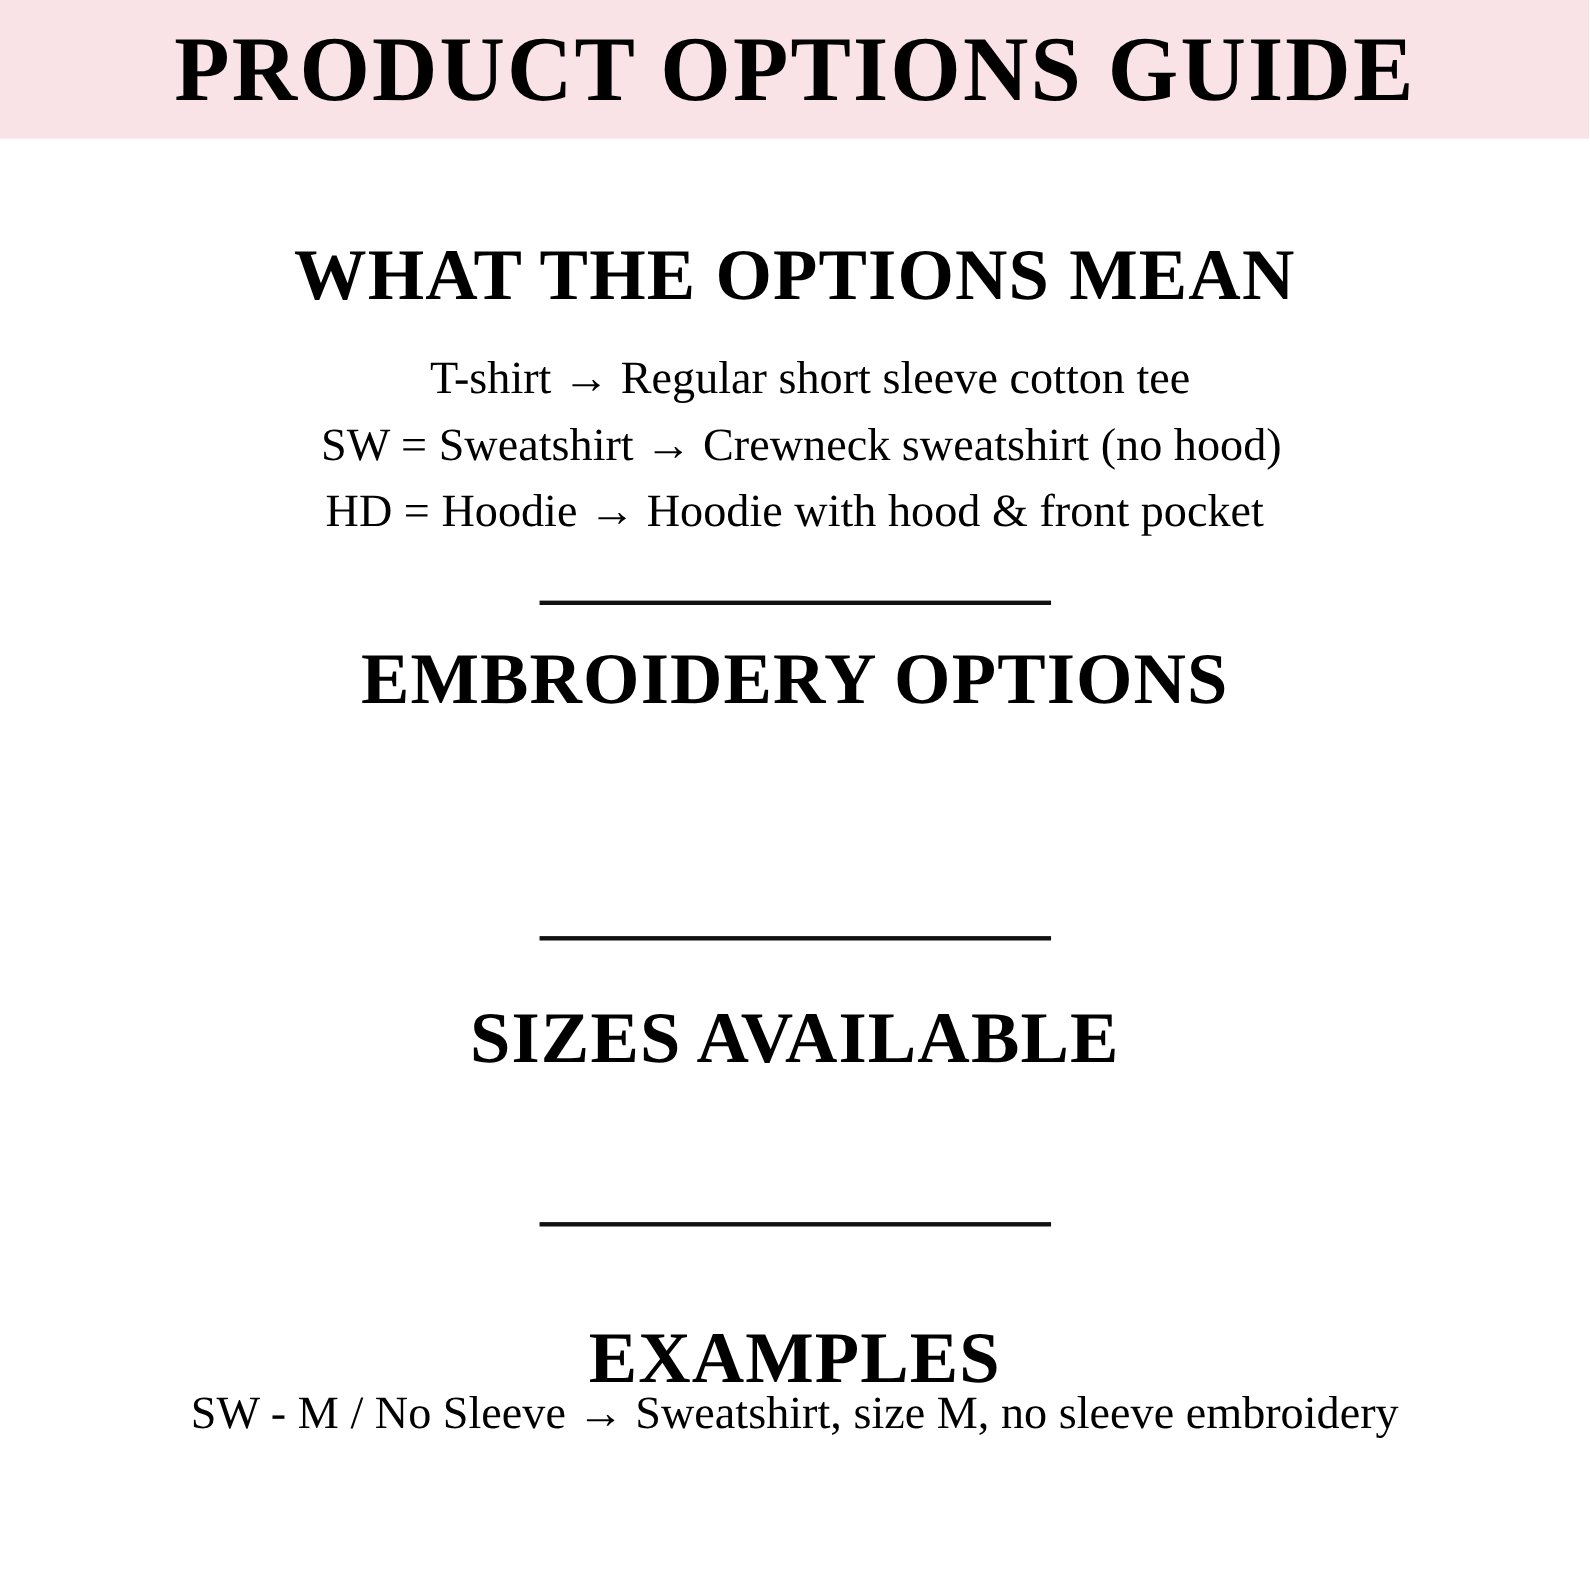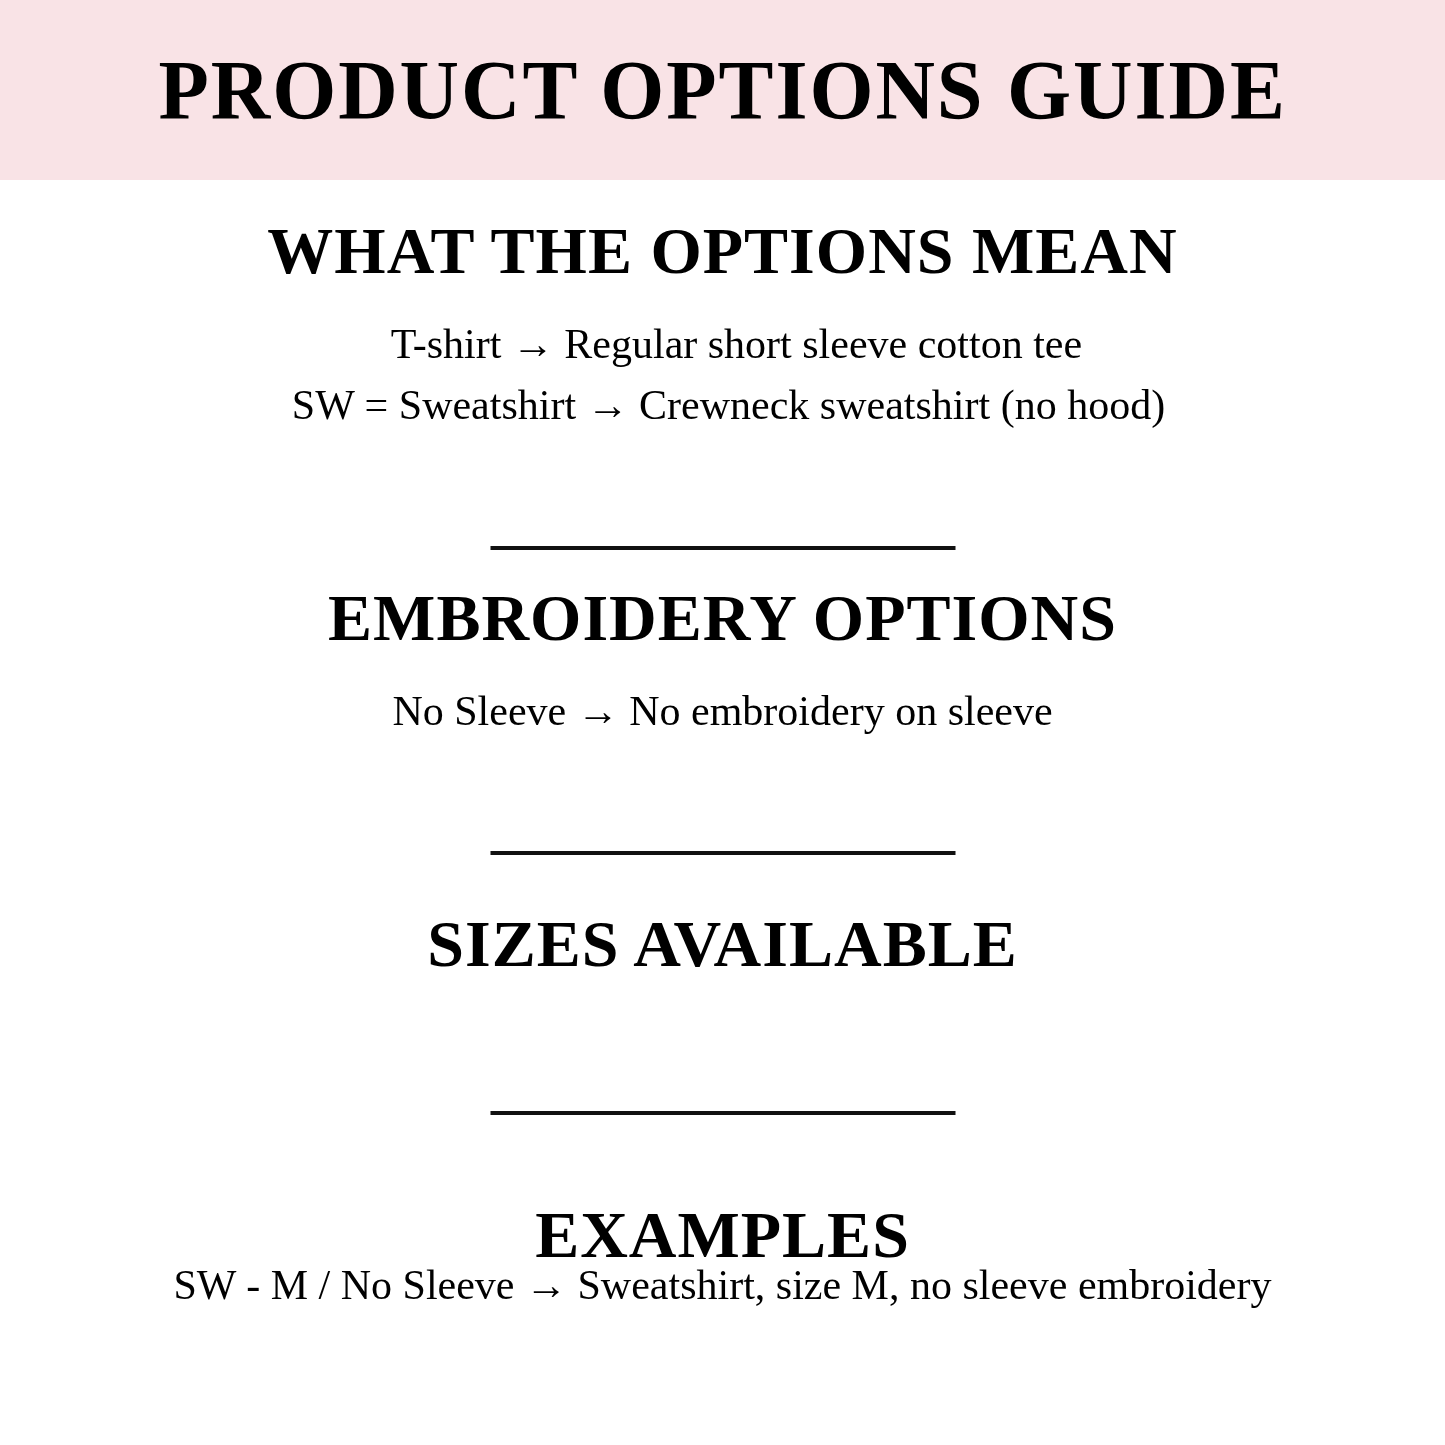--- a/index.html
+++ b/index.html
@@ -12,21 +12,21 @@
     width: 1445px;
     height: 1445px;
     background: #ffffff;
     font-family: "Liberation Serif", "DejaVu Serif", serif;
     color: #000000;
     overflow: hidden;
   }
   .band {
     position: absolute;
     top: 0; left: 0; right: 0;
-    height: 180px;
+    height: 126px;
     background: #f9e3e6;
     display: flex;
     align-items: center;
     justify-content: center;
   }
   .title {
     font-size: 84px;
     font-weight: 700;
     letter-spacing: 2px;
     white-space: nowrap;
@@ -78,25 +78,25 @@
 
 <div class="page">
 
   <div class="band">
     <div class="title">PRODUCT OPTIONS GUIDE</div>
   </div>
 
   <div class="abs heading h1">WHAT THE OPTIONS MEAN</div>
   <div class="abs line l11">T-shirt → Regular short sleeve cotton tee</div>
   <div class="abs line l12">SW = Sweatshirt → Crewneck sweatshirt (no hood)</div>
+  <div class="abs line l13">HD = Hoodie → Hoodie with hood &amp; front pocket</div>
 
   <div class="divider d1"></div>
 
   <div class="abs heading h2">EMBROIDERY OPTIONS</div>
-  <div class="abs line l21">No Sleeve → No embroidery on sleeve</div>
 
   <div class="divider d2"></div>
 
   <div class="abs heading h3">SIZES AVAILABLE</div>
 
   <div class="divider d3"></div>
 
   <div class="abs heading h4">EXAMPLES</div>
   <div class="abs line l41">SW - M / No Sleeve → Sweatshirt, size M, no sleeve embroidery</div>
 

